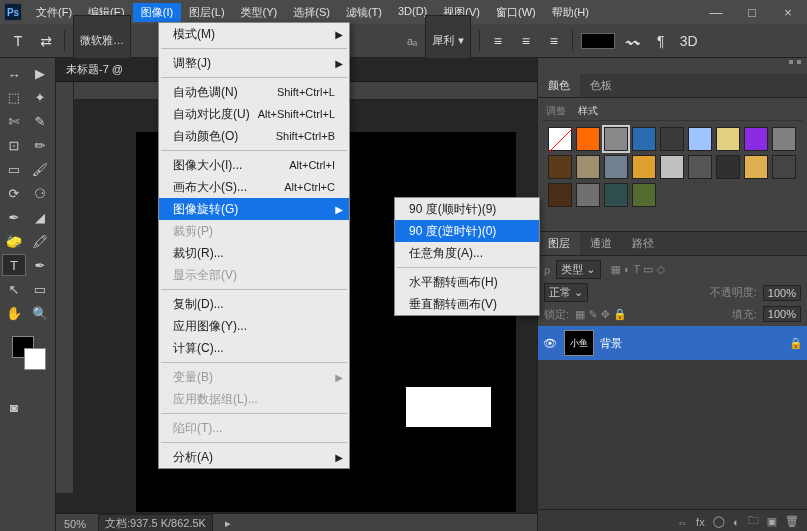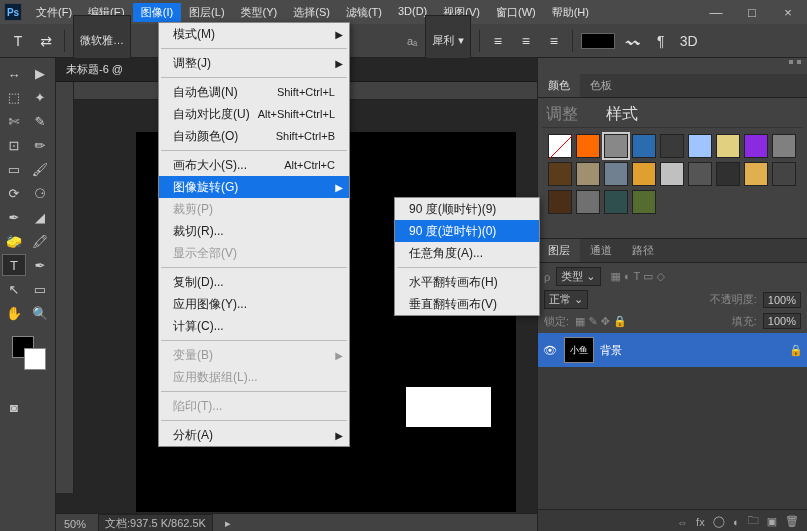--- a/index.html
+++ b/index.html
@@ -31,21 +31,21 @@
 .canvas .blob2 { position: absolute; left: 270px; top: 255px; width: 85px; height: 40px; background: #fff; }
 .status { height: 20px; background: #424242; border-top: 1px solid #222; display: flex; align-items: center; padding: 0 8px; gap: 12px; font-size: 11px; color: #bbb; }
 .stat-box { background: #333; padding: 1px 6px; border: 1px solid #222; }
 .panels { width: 270px; background: #424242; border-left: 1px solid #222; display: flex; flex-direction: column; font-size: 11px; }
 .panel-dock-top { height: 16px; display: flex; justify-content: flex-end; padding: 2px 6px; gap: 4px; }
 .dock-dot { width: 4px; height: 4px; background: #888; }
 .panel-tabs { display: flex; background: #383838; border-bottom: 1px solid #222; }
 .ptab { padding: 4px 10px; color: #aaa; cursor: pointer; }
 .ptab.active { background: #424242; color: #ddd; }
 .panel-body { background: #424242; padding: 4px; }
-.subtabs { display: flex; gap: 28px; padding: 2px 4px; border-bottom: 1px solid #333; font-size: 16px; color: #888; }
+.subtabs { display: flex; gap: 12px; padding: 2px 4px; border-bottom: 1px solid #333; font-size: 10px; color: #888; }
 .subtabs .st.active { color: #ddd; }
 .style-grid { display: flex; flex-wrap: wrap; gap: 4px; padding: 6px; }
 .style-sw { width: 24px; height: 24px; border: 1px solid #222; }
 .style-sw.sel { outline: 2px solid #ccc; }
 .layers-panel { flex: 1; display: flex; flex-direction: column; margin-top: 14px; border-top: 1px solid #222; }
 .layer-opts { padding: 4px 6px; display: flex; flex-direction: column; gap: 4px; font-size: 11px; color: #888; }
 .lopt-row { display: flex; align-items: center; gap: 6px; }
 .lopt-row .drop { background: #383838; border: 1px solid #222; padding: 1px 4px; color: #ccc; }
 .layer-list { flex: 1; background: #3a3a3a; }
 .layer-row { display: flex; align-items: center; height: 34px; background: #316ac5; color: #fff; padding: 0 4px; gap: 6px; }
@@ -139,21 +139,21 @@
       <div class="tool">✋</div>
       <div class="tool">🔍</div>
       <div class="swatch-area">
         <div class="sw-fg"></div>
         <div class="sw-bg"></div>
       </div>
       <div class="tool" style="margin-top: 20px;">◙</div>
     </div>
 
   <div class="canvas-wrap">
-    <div class="doc-tab">未标题-6 @</div>
+    <div class="doc-tab">未标题-7 @</div>
     <div class="rulers-canvas">
       <div class="ruler-h"></div>
       <div class="ruler-v"></div>
       <div class="canvas">
         <div class="blob1">✦</div>
         <div class="blob2"></div>
       </div>
     </div>
     <div class="status">
       <span>50%</span>
@@ -267,20 +267,24 @@
     <div class="row">
       <span>自动对比度(U)</span>
       <span class="sc">Alt+Shift+Ctrl+L</span>
     </div>
     <div class="row">
       <span>自动颜色(O)</span>
       <span class="sc">Shift+Ctrl+B</span>
     </div>
     <div class="sep"></div>
     <div class="row">
+      <span>图像大小(I)...</span>
+      <span class="sc">Alt+Ctrl+I</span>
+    </div>
+    <div class="row">
       <span>画布大小(S)...</span>
       <span class="sc">Alt+Ctrl+C</span>
     </div>
     <div class="row hi">
       <span>图像旋转(G)</span>
       <span class="tri">▶</span>
     </div>
     <div class="row disabled">
       <span>裁剪(P)</span>
     </div>

